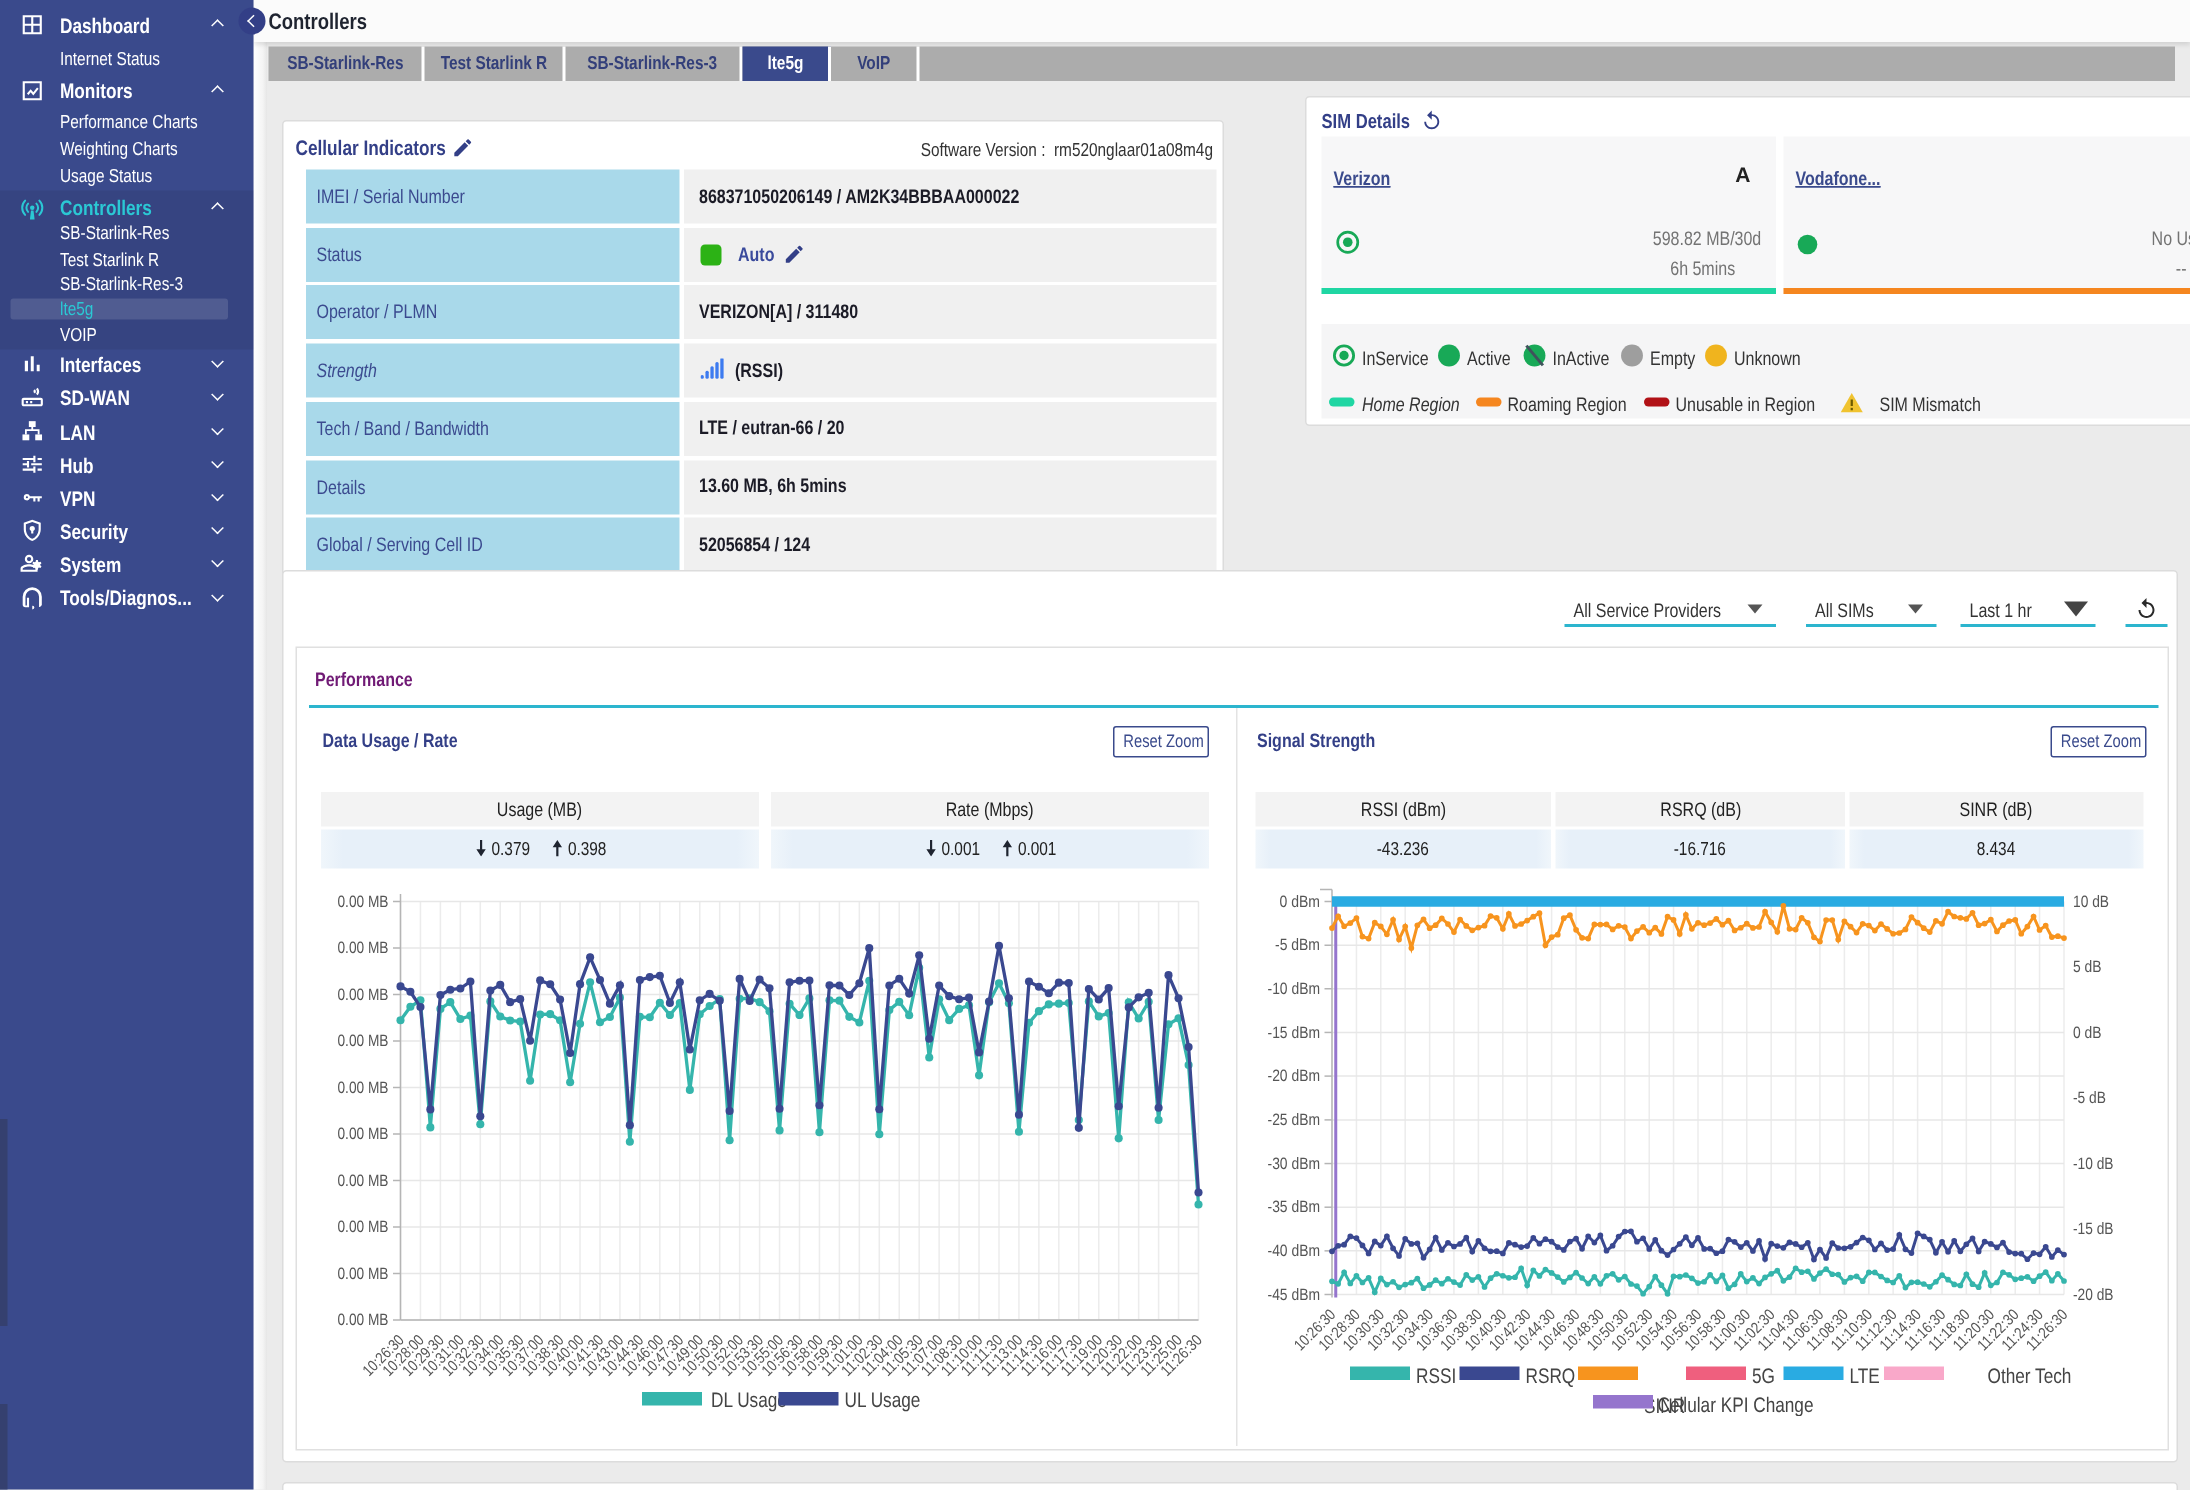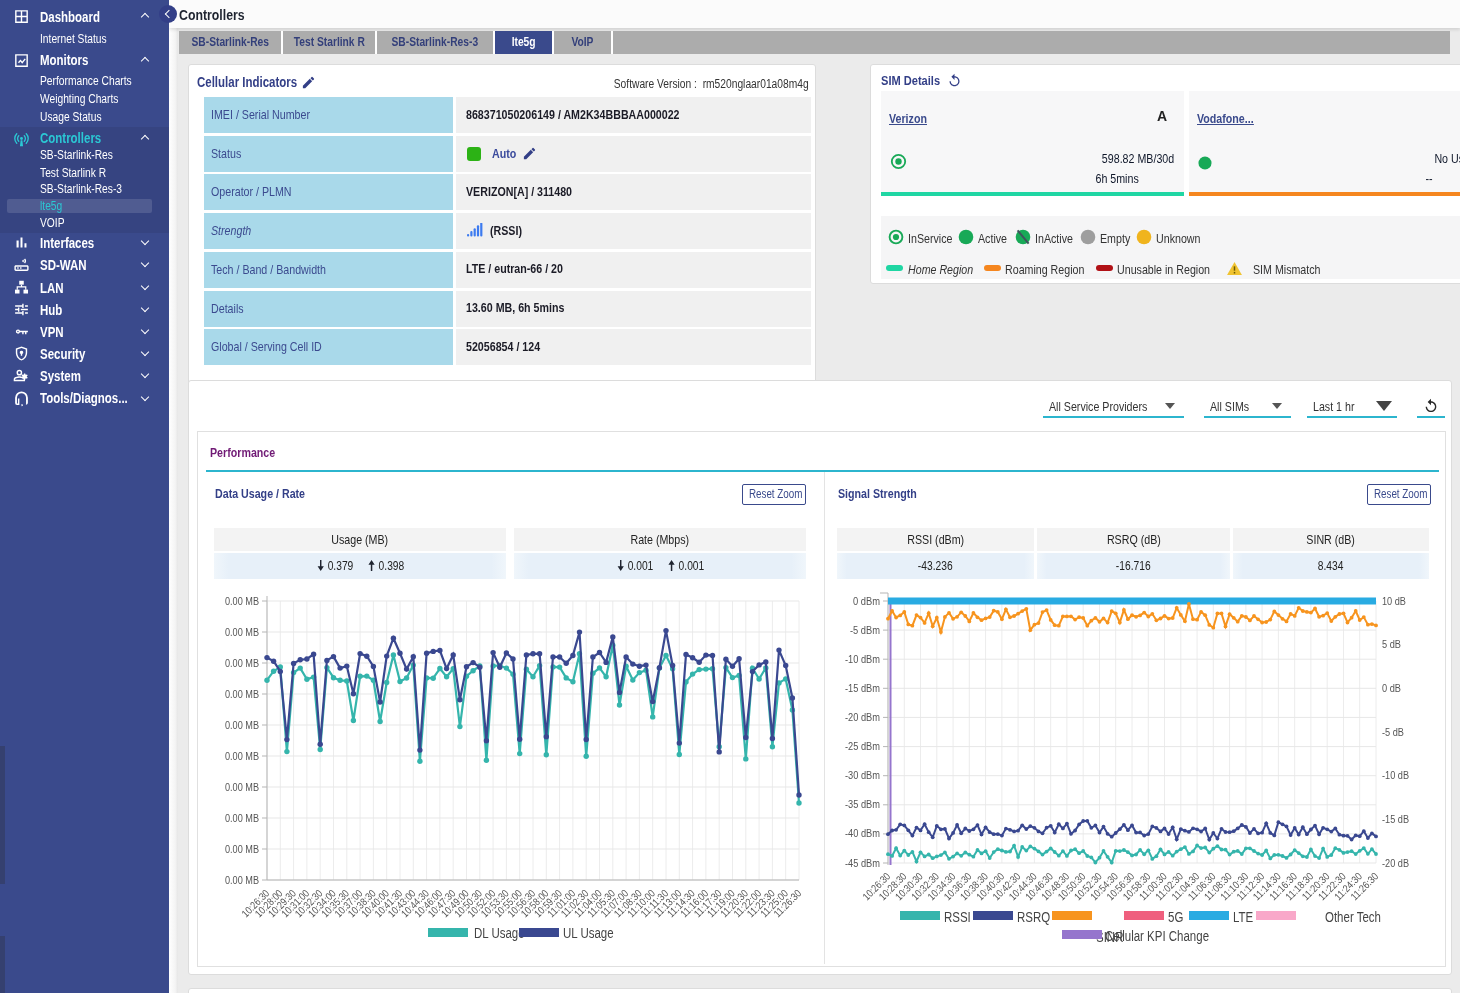--- a/index.html
+++ b/index.html
@@ -26,37 +26,37 @@
 #topbar { position:absolute; left:169px; top:0; width:1291px; height:28px; background:#fbfbfb; box-shadow:0 2px 3px rgba(0,0,0,0.10); }
 #scrollstrip { position:absolute; left:169px; top:28px; width:9px; height:965px; background:linear-gradient(to right,#ffffff,#f4f4f4 70%,#e6e6e6); }
 #pagetitle { position:absolute; left:179px; top:6px; font-size:15px; font-weight:bold; color:#1f2430; }
 #backbtn { position:absolute; left:159px; top:5px; width:18px; height:18px; border-radius:50%; background:#333f87; z-index:6; }
 #backbtn:after { content:""; position:absolute; left:7px; top:5.5px; width:5px; height:5px; border:solid #fff; border-width:0 0 1.8px 1.8px; transform:rotate(45deg); }
 #tabbar { position:absolute; left:179px; top:31px; width:1271px; height:23px; background:#acacac; }
 .tab { float:left; height:23px; line-height:23px; text-align:center; font-size:12.5px; font-weight:bold; color:#333f7a; border-right:2px solid #fff; }
 .tab.active { background:#3a4a8c; color:#fff; }
 
 .card { position:absolute; background:#fff; border:1px solid #dcdcdc; border-radius:3px; }
-#card1 { left:188px; top:64px; width:628px; height:326px; }
+#card1 { left:188px; top:80px; width:628px; height:326px; }
 #card2 { left:870px; top:64px; width:631px; height:220px; }
 #card3 { left:188px; top:380px; width:1264px; height:595px; }
 #card4 { left:188px; top:988px; width:1264px; height:40px; }
 .cardtitle { font-size:14px; font-weight:bold; color:#333f87; }
 
 .crow-l { position:absolute; left:15px; width:249px; height:36px; background:#a9d9ea; }
 .crow-r { position:absolute; left:267px; width:355px; height:36px; background:#f0f0f0; }
 .crow-l .lbl { position:absolute; left:7px; top:10px; font-size:13px; color:#3b4a8f; }
 .crow-r .val { position:absolute; left:10px; top:9.5px; font-size:13px; font-weight:bold; color:#1b1b26; }
 
 .simbox { position:absolute; top:26px; width:303px; height:105px; background:#f7f7f8; }
 .simaccent { position:absolute; left:0; bottom:0; width:100%; height:4px; }
 .simname { position:absolute; left:8px; top:20px; font-size:13px; font-weight:bold; color:#3a4a8c; }
 .simname span { text-decoration:underline; }
 .simslot { position:absolute; top:17px; font-size:14px; font-weight:bold; color:#222; }
-.simusage { position:absolute; right:10px; top:58px; font-size:13px; color:#0f172a; text-align:left; line-height:20px; }
+.simusage { position:absolute; right:10px; top:58px; font-size:13px; color:#737373; text-align:center; line-height:20px; }
 #legendpanel { position:absolute; left:10px; top:151px; width:611px; height:63px; background:#f5f5f6; }
 .legtext { font-size:13px; color:#333; }
 .swatch { position:absolute; width:17px; height:6px; border-radius:3px; }
 
 .ddl { position:absolute; top:14px; height:23px; border-bottom:2px solid #2cb5ce; }
 .ddl .txt { position:absolute; left:6px; top:4px; font-size:13px; color:#333; }
 .arrow-sm { position:absolute; width:0; height:0; border-left:5px solid transparent; border-right:5px solid transparent; border-top:6px solid #555; }
 .arrow-lg { position:absolute; width:0; height:0; border-left:8px solid transparent; border-right:8px solid transparent; border-top:10px solid #444; }
 
 #innerbox { position:absolute; left:8px; top:50px; width:1249px; height:536px; border:1px solid #e0e0e0; }

